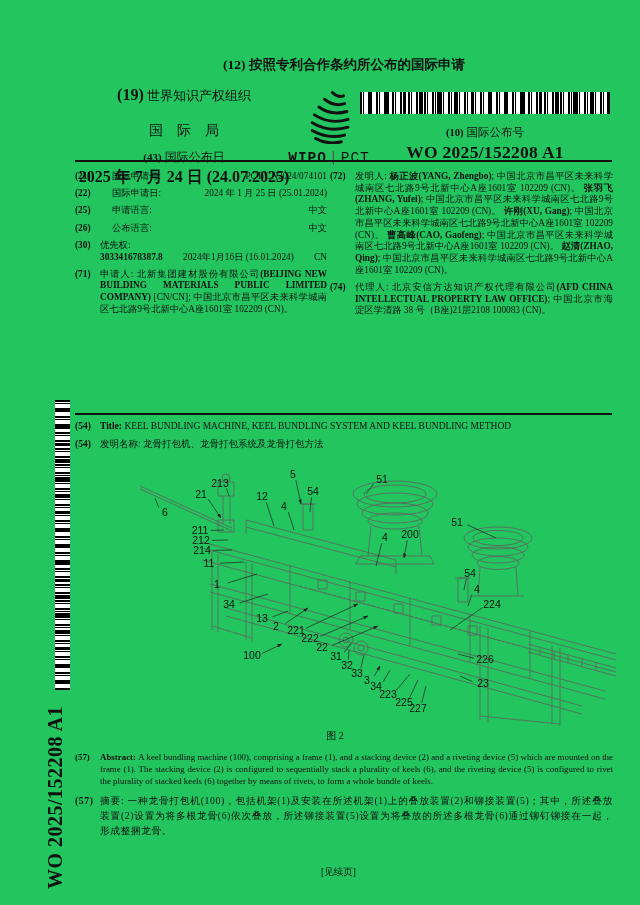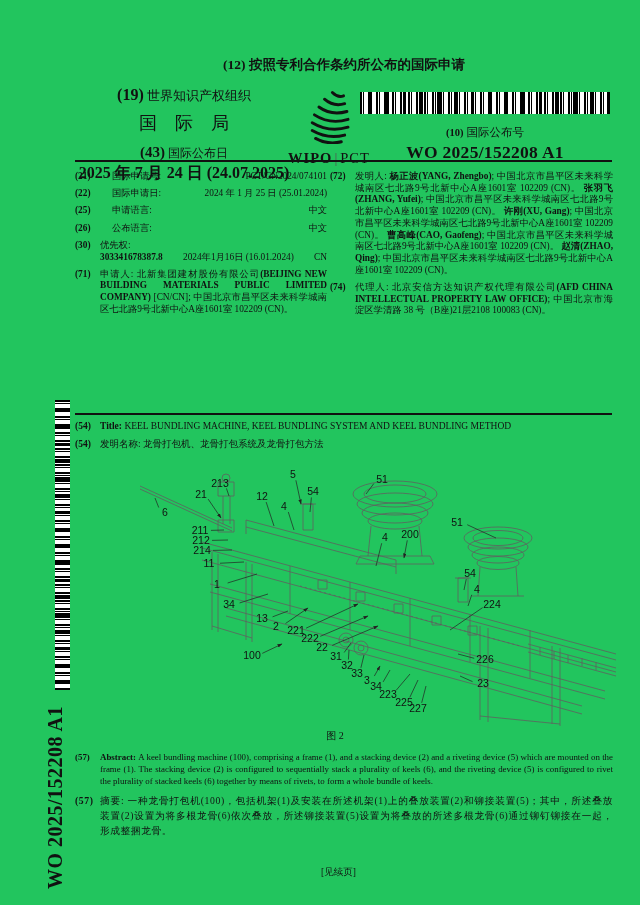--- a/index.html
+++ b/index.html
@@ -7,26 +7,26 @@
         font-family:"Liberation Serif","DejaVu Serif",serif;color:#111;}
   .abs{position:absolute;}
   .b{font-weight:bold;}
   .i{font-style:italic;}
 
   
   .hdr-line12{top:56px;left:75px;width:538px;text-align:center;font-size:13.5px;font-weight:bold;}
   .hdr-left{top:86px;left:78px;width:212px;text-align:center;}
   .hdr-left .org{font-size:13px;}
   .hdr-left .org .code{font-size:16px;}
-  .hdr-left .orgsub{font-size:18px;margin-top:6px;}
+  .hdr-left .orgsub{font-size:14px;margin-top:17px;}
   .hdr-left .pubdate{font-size:12px;margin-top:9px;}
-  .hdr-left .pubdate .code{font-size:15px;}
+  .hdr-left .pubdate .code{font-size:11px;}
   .hdr-left .pubdate-val{font-size:16px;font-weight:bold;margin-top:1px;}
   .hdr-logo{top:88px;left:286px;width:86px;text-align:center;}
-  .logo-text{font-family:Liberation Serif, serif;font-size:14.5px;margin-top:2px;
+  .logo-text{font-family:Liberation Mono, monospace;font-size:14.5px;margin-top:2px;
              letter-spacing:1px;white-space:nowrap;}
   .logo-text .wipo{font-weight:bold;}
   .logo-text .bar{font-weight:normal;color:#555;padding:0 2px;}
   .hdr-right{top:92px;left:358px;width:254px;text-align:center;}
   .barcode-top{width:250px;height:22px;margin:0 auto;
     background:
       repeating-linear-gradient(90deg,#000 0 2px,transparent 2px 3px,#000 3px 4px,transparent 4px 8px),
       repeating-linear-gradient(90deg,transparent 0 9px,#000 9px 12px,transparent 12px 17px);
     background-color:#fff;}
   .pubno-label{font-size:11.5px;margin-top:11px;}

